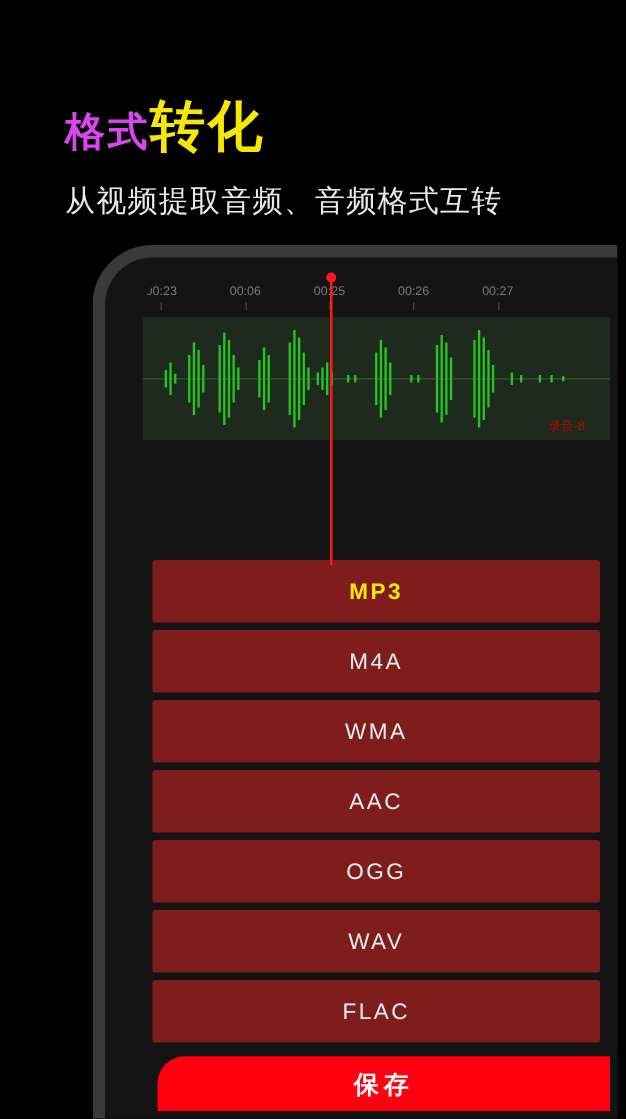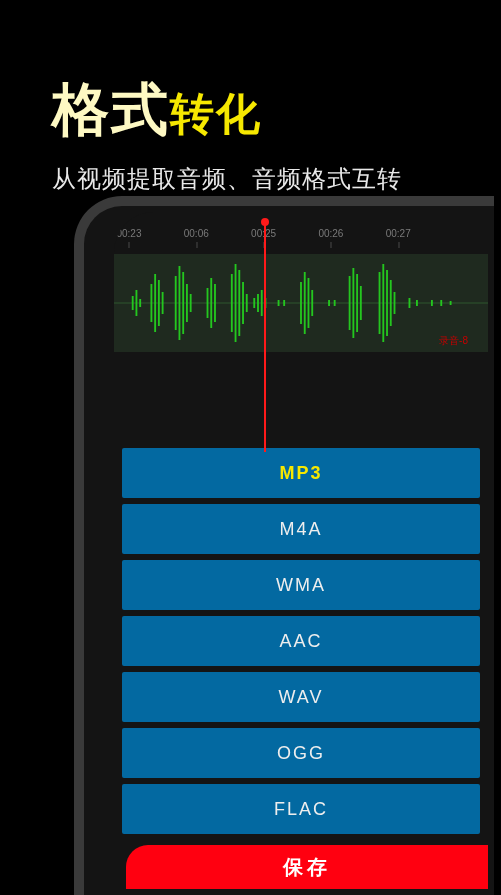--- a/index.html
+++ b/index.html
@@ -1,21 +1,21 @@
 <!DOCTYPE html>
 <html><head>
 <meta charset="utf-8">
 <style>
   * { margin: 0; padding: 0; box-sizing: border-box; }
   html, body { width: 501px; height: 895px; background: #000; font-family: -apple-system, "Helvetica Neue", Arial, sans-serif; overflow: hidden; }
 
   .page { width: 501px; height: 895px; position: relative; background: #000; }
 
   .headline { padding: 72px 0 0 52px; }
-  .headline .t1 { font-size: 57px; font-weight: 700; color: #fef9c3; letter-spacing: 2px; }
+  .headline .t1 { font-size: 32px; font-weight: 700; color: #d946ef; letter-spacing: 2px; }
   .headline .t2 { font-size: 44px; font-weight: 700; color: #f6e800; letter-spacing: 2px; }
   .subline { padding: 14px 0 0 52px; color: #e9e9e9; font-size: 24px; letter-spacing: 1px; }
 
   .device {
     position: absolute; left: 74px; top: 196px; width: 420px; height: 699px;
     background: #141414; border: 10px solid #3a3a3a; border-right: none; border-bottom: none;
     border-top-left-radius: 48px; overflow: hidden;
   }
   .device-inner { position: absolute; inset: 6px; border-top-left-radius: 40px; background: #141414; overflow: hidden; margin-left: 24px; }
 
@@ -24,21 +24,21 @@
   .tick::after { content:""; position:absolute; left:50%; top:14px; width:1px; height:6px; background:#4a4a4a; }
 
   .wave-wrap { position: relative; height: 98px; background: #1f2a1f; margin-top: 2px; }
   .wave-svg { width: 100%; height: 100%; display: block; }
   .playhead { position: absolute; top: 0; width: 2px; background: #ff1a1a; }
   .playhead-dot { position:absolute; left:50%; transform:translate(-50%,-50%); width:8px; height:8px; border-radius:50%; background:#ff1a1a; top:0; }
   .rec-label { position:absolute; right:20px; bottom:4px; color:#c40000; font-size:10px; }
 
   .format-list { margin-top: 96px; display:flex; flex-direction:column; gap:6px; padding: 0 8px; }
   .fmt {
-    height: 50px; background:#0369a1; color:#eee; display:flex; align-items:center; justify-content:center;
+    height: 50px; background:#7f1d1d; color:#eee; display:flex; align-items:center; justify-content:center;
     font-size:18px; letter-spacing:2px; border-radius:2px; cursor:pointer;text-align:right;
   }
   .fmt.selected { color:#f6e800; font-weight:600; }
 
   .save-btn {
     position:absolute; left:12px; right:0; bottom:0; height:44px;
     background:#ff0010; color:#fff; display:flex; align-items:center; justify-content:center;
     font-size:20px; font-weight:600; letter-spacing:4px; border-top-left-radius:22px; border-top-right-radius:0; cursor:pointer;
   }
 </style>
@@ -120,22 +120,22 @@
 
       <div class="playhead" style="left:40%; top:10px; height:230px;">
         <span class="playhead-dot"></span>
       </div>
 
       <div class="format-list">
         <div class="fmt selected">MP3</div>
         <div class="fmt">M4A</div>
         <div class="fmt">WMA</div>
         <div class="fmt">AAC</div>
+        <div class="fmt">OGG</div>
         <div class="fmt">WAV</div>
-        <div class="fmt">OGG</div>
         <div class="fmt">FLAC</div>
       </div>
 
       <div class="save-btn">保存</div>
 
     </div>
   </div>
 </div>
 
 </body></html>

